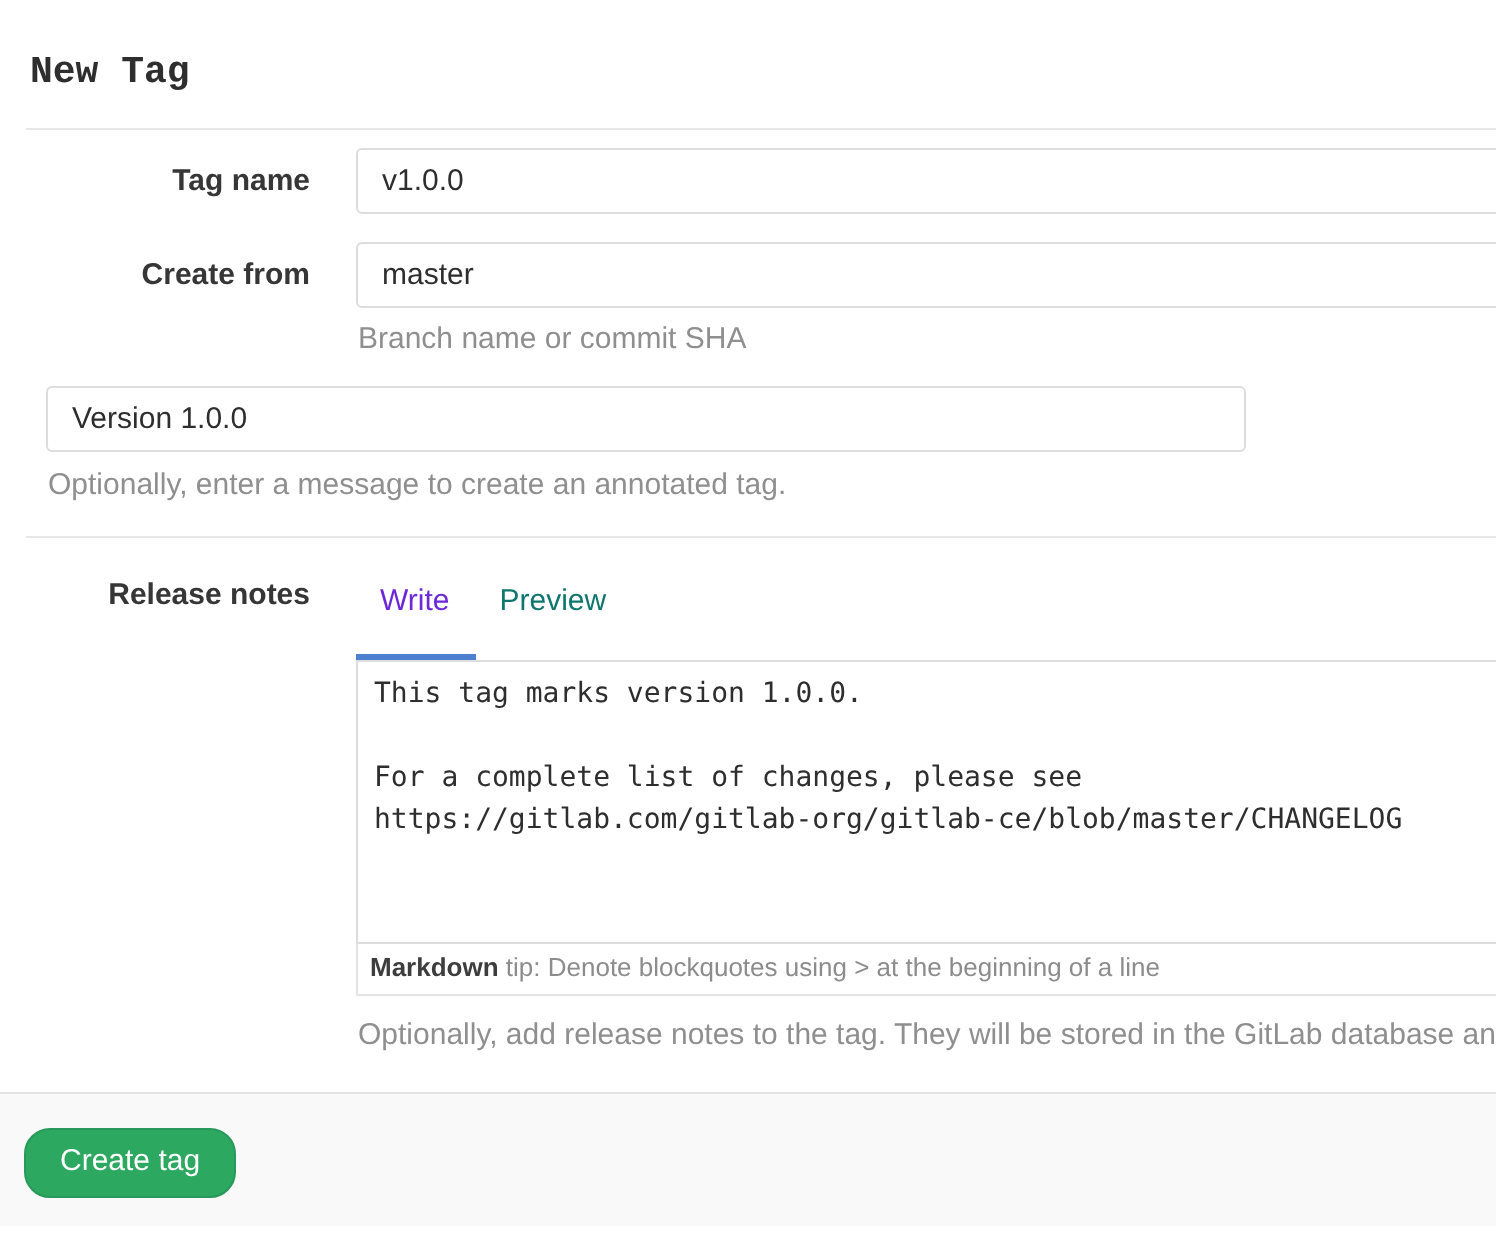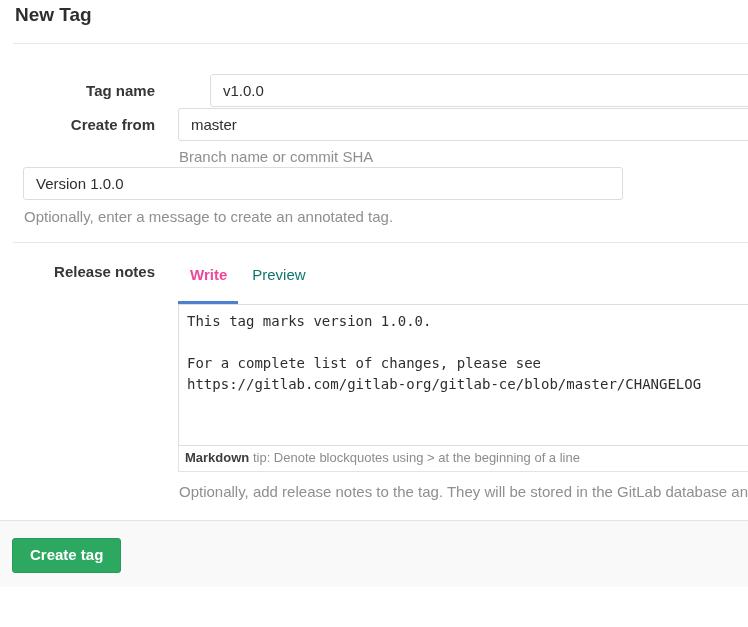--- a/index.html
+++ b/index.html
@@ -7,36 +7,37 @@
     margin: 0; padding: 0;
     width: 748px; height: 627px;
     overflow: hidden;
     background: #ffffff;
     font-family: "Liberation Sans", sans-serif;
     color: #2e2e2e;
   }
   .page-title {
     font-size: 19px;
     font-weight: bold;
-    margin: 3px 0 0 15px;
+    margin: 24px 0 0 15px;
     line-height: 24px;
     color: #2e2e2e;
+    font-family: Liberation Mono, monospace;
   }
   .divider {
     border: none;
     border-top: 1px solid #e7e7e7;
     margin: 16px 0 0 13px;
   }
   .divider-section { margin-top: 16px; }
   .form-row {
     display: flex;
     align-items: flex-start;
-    margin-top: 1px;
+    margin-top: 14px;
   }
-  .form-row.first { margin-top: 30px; gap: 32px; }
+  .form-row.first { margin-top: 9px; }
   .form-row.release { margin-top: 12px; }
   .control-label {
     width: 155px;
     flex: 0 0 155px;
     text-align: right;
     font-size: 15px;
     font-weight: 600;
     color: #363636;
     padding-top: 8px;
     line-height: 18px;
@@ -69,22 +70,22 @@
     margin-bottom: 20px;
   }
   .tab {
     font-size: 15px;
     line-height: 19px;
     color: #0f766e;
     cursor: pointer;
     margin-right: 25px;
   }
   .tab.active {
-    color: #ec4899;
-    font-weight: 700;
+    color: #6d28d9;
+    font-weight: 400;
   }
   .editor { position: relative; width: 600px; }
   .tab-indicator {
     position: absolute;
     top: -3px; left: 0;
     width: 60px; height: 3px;
     background: #4d80d0;
   }
   .notes-textarea {
     display: block;
@@ -117,25 +118,25 @@
     height: 67px;
     border-top: 1px solid #e3e3e3;
     background: #f9f9f9;
     padding: 17px 0 0 12px;
   }
   .btn-create {
     display: inline-block;
     background: #2da860;
     color: #ffffff;
     border: 1px solid #28995a;
-    border-radius: 3px;
+    border-radius: 13px;
     padding: 7px 17px 8px 17px;
     font-family: "Liberation Sans", sans-serif;
     font-size: 15px;
-    font-weight: 700;
+    font-weight: 400;
     line-height: 18px;
     cursor: pointer;
     text-align: center;
   }
 </style>
 </head>
 <body>
 
 <div>
   <h1 class="page-title">New Tag</h1>

